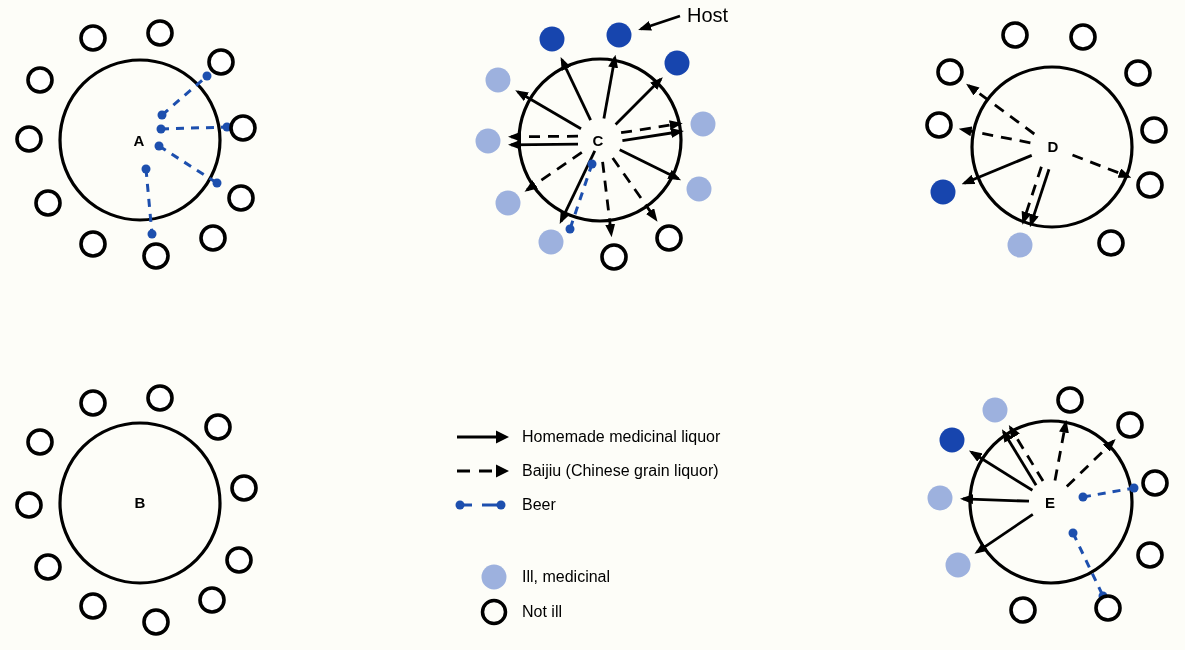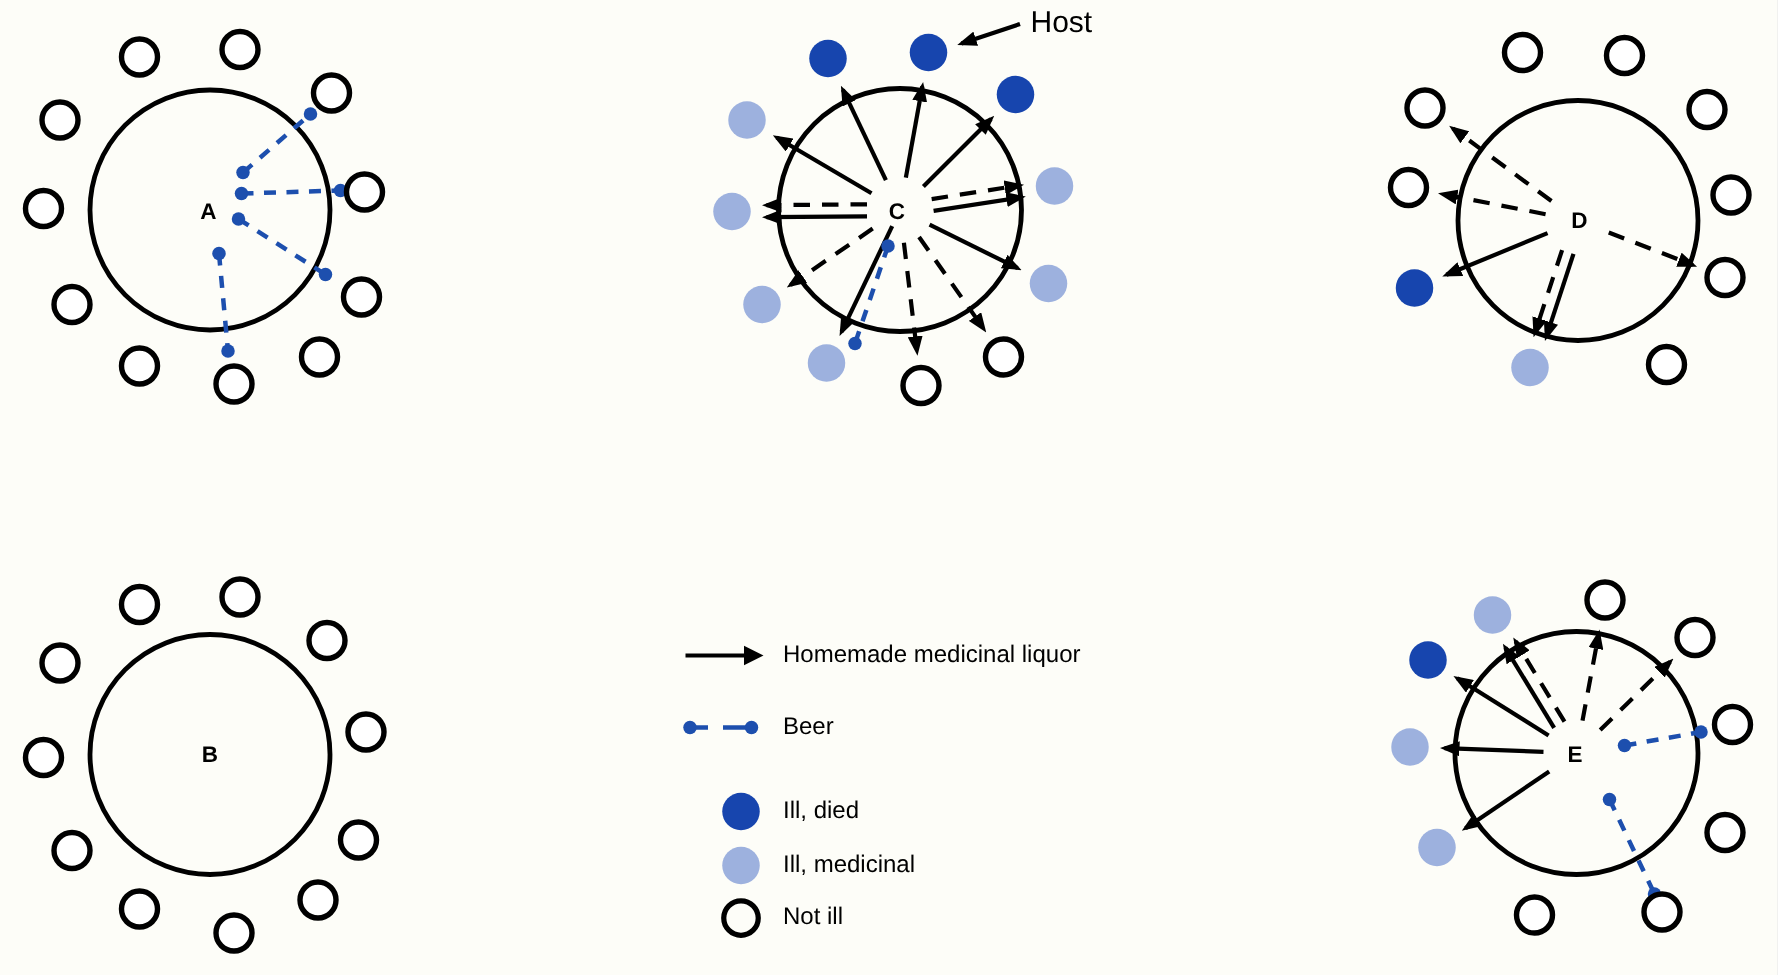--- a/index.html
+++ b/index.html
@@ -168,35 +168,36 @@
 
   <span id="host-label">Host</span>
 
   <div class="lrow" style="top:422px">
     <svg class="lsym" viewBox="0 0 58 30">
       <line class="sA" x1="2" y1="15" x2="41" y2="15"></line>
         <polygon class="ah" points="41,8.5 54,15 41,21.5"></polygon>
     </svg>
     <span class="llabel">Homemade medicinal liquor</span>
   </div>
-  <div class="lrow" style="top:470px">
+  <div class="lrow" style="top:456px">
+    <svg class="lsym" viewBox="0 0 58 30">
+      <line class="sA sAd" x1="2" y1="15" x2="41" y2="15"></line>
+        <polygon class="ah" points="41,8.5 54,15 41,21.5"></polygon>
+    </svg>
+    <span class="llabel">Baijiu (Chinese grain liquor)</span>
+  </div>
+  <div class="lrow" style="top:490px">
     <svg class="lsym" viewBox="0 0 58 30">
       <circle class="bd" cx="5" cy="15" r="4.5"></circle>
         <line class="bl" x1="5" y1="15" x2="17" y2="15"></line>
       <line class="bl" x1="27" y1="15" x2="46" y2="15"></line>
         <circle class="bd" cx="46" cy="15" r="4.5"></circle>
     </svg>
     <span class="llabel">Beer</span>
   </div>
-  <div class="lrow" style="top:526px">
-    <svg class="lsym" viewBox="0 0 58 30">
-      <circle class="cd" cx="39" cy="15" r="12.5"></circle>
-    </svg>
-    <span class="llabel">Ill, died</span>
-  </div>
   <div class="lrow" style="top:562px">
     <svg class="lsym" viewBox="0 0 58 30">
       <circle class="cs" cx="39" cy="15" r="12.5"></circle>
     </svg>
     <span class="llabel">Ill, medicinal</span>
   </div>
   <div class="lrow" style="top:597px">
     <svg class="lsym" viewBox="0 0 58 30">
       <circle class="cn" cx="39" cy="15" r="11.5"></circle>
     </svg>

